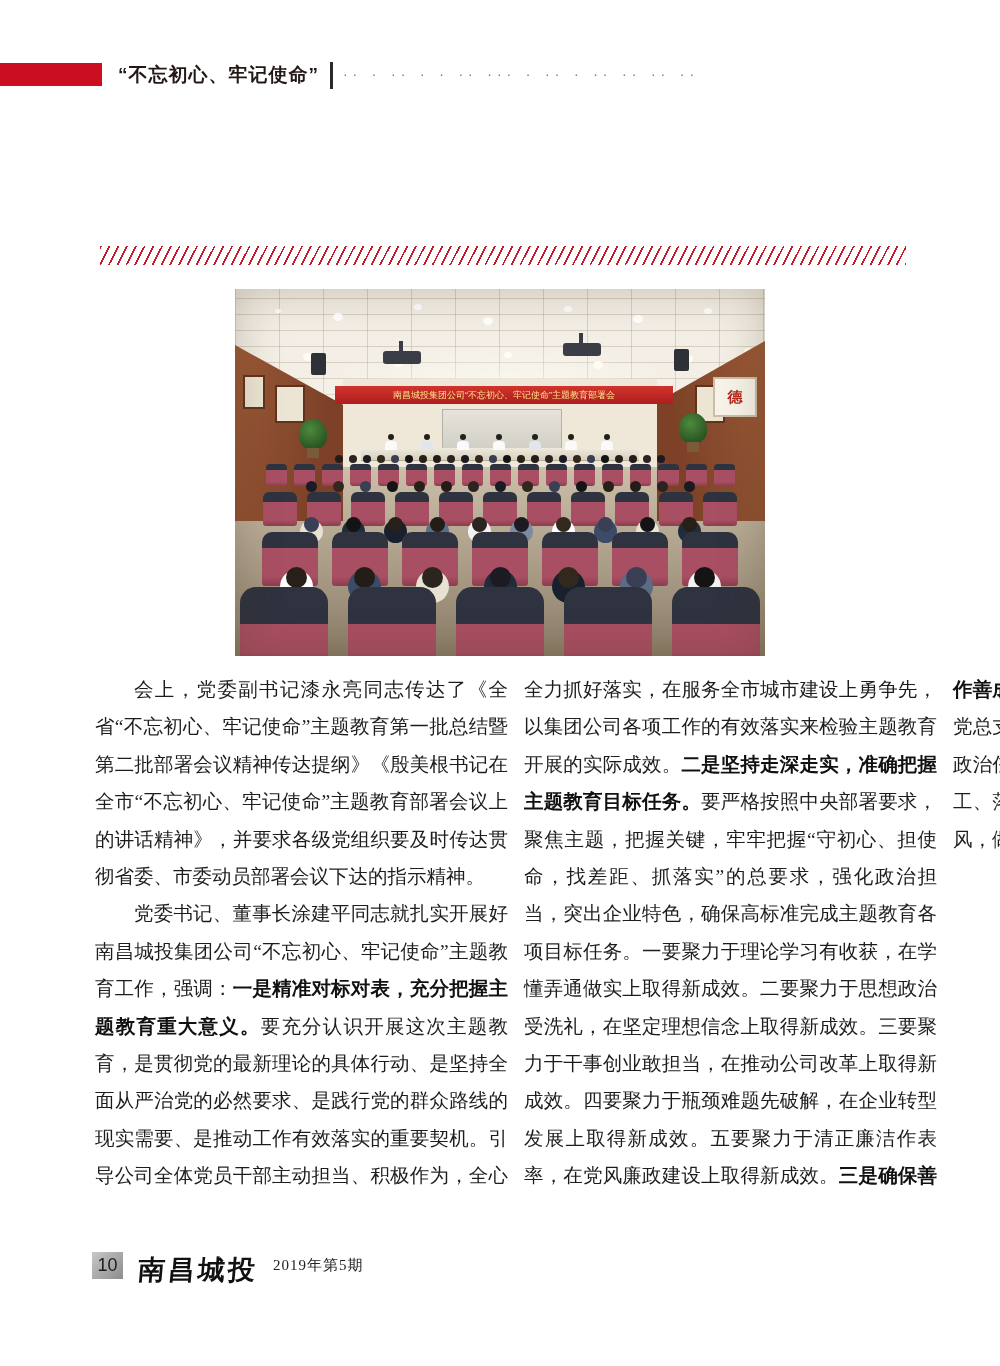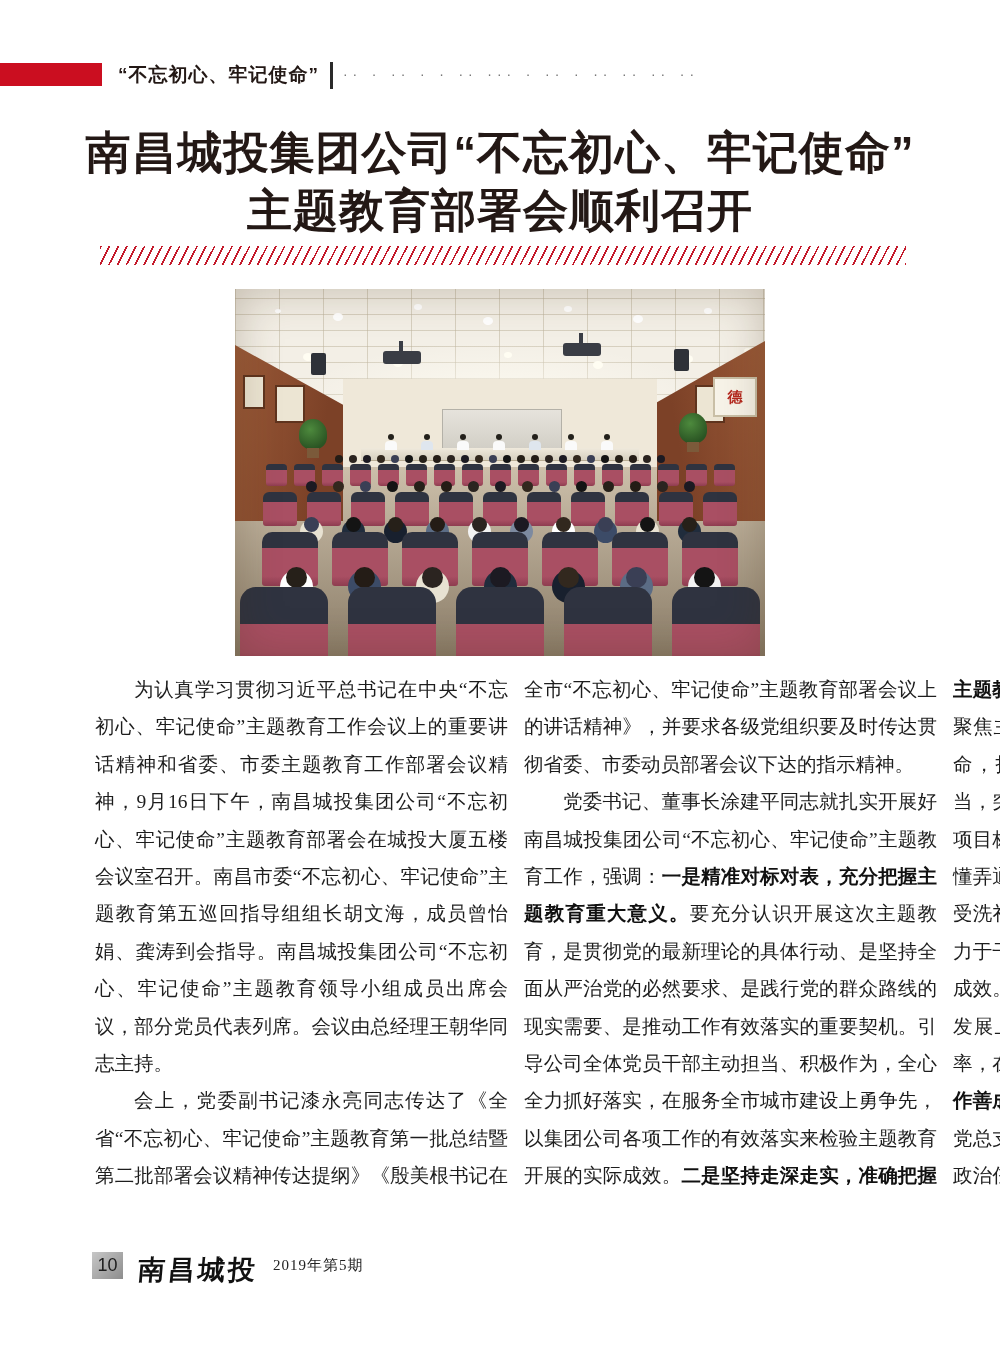--- a/index.html
+++ b/index.html
@@ -101,42 +101,39 @@
 
 <div class="page">
 
   <div class="hdr-block"></div>
   <div class="hdr-row">
     <span class="hdr-topic">“不忘初心、牢记使命”</span>
     <span class="hdr-bar"></span>
     <span class="hdr-dots">·· · ·· · · ·· ··· · ·· · ·· ·· ·· ··</span>
   </div>
 
-  <div class="title">
-    <div>南昌城投集团公司“不忘初心、牢记使命”</div>
-    <div>主题教育部署会顺利召开</div>
-  </div>
 
   <div class="stripes"></div>
 
   <div class="photo">
     <div class="ph-floor"></div>
     <div class="ph-ceiling"></div>
     <div class="ph-lights"></div>
     <div class="ph-projector ph-proj-1"></div>
     <div class="ph-projector ph-proj-2"></div>
     <div class="ph-wall-left"></div>
     <div class="ph-wall-right"></div>
     <div class="ph-frame ph-frame-a"></div>
     <div class="ph-frame ph-frame-b"></div>
     <div class="ph-frame ph-frame-c"></div>
     <div class="ph-speaker ph-spk-l"></div>
     <div class="ph-speaker ph-spk-r"></div>
     <div class="ph-wall-front"></div>
     <div class="ph-plaque">德</div>
+    <div class="ph-banner">南昌城投集团公司“不忘初心、牢记使命”主题教育部署会</div>
     <div class="ph-screen"></div>
     <div class="ph-table"></div>
     <div class="ph-plant ph-plant-l"></div>
     <div class="ph-plant ph-plant-r"></div>
     <div id="ph-audience">
         <div class="ph-row" style="top: 166px; gap: 6px;">
           <div class="ph-ahead" style="width: 8px; height: 8px; background: rgb(36, 28, 22);"></div>
           <div class="ph-ahead" style="width: 8px; height: 8px; background: rgb(43, 36, 32);"></div>
           <div class="ph-ahead" style="width: 8px; height: 8px; background: rgb(28, 26, 34);"></div>
           <div class="ph-ahead" style="width: 8px; height: 8px; background: rgb(50, 40, 30);"></div>
@@ -273,21 +270,20 @@
         <div class="ph-torso"></div>
       </div>
       <div class="ph-person" style="left: 366px; top: 145px;">
         <div class="ph-head"></div>
         <div class="ph-torso"></div>
       </div>
       <div class="ph-vign"></div>
   </div>
 
   <div class="article" id="article-flow">
-      <p><span>为认真学习贯彻习近平总书记在中央“不忘初心、牢记使命”主题教育工作会议上的重要讲话精神和省委、市委主题教育工作部署会议精神，9月16日下午，南昌城投集团公司“不忘初心、牢记使命”主题教育部署会在城投大厦五楼会议室召开。南昌市委“不忘初心、牢记使命”主题教育第五巡回指导组组长胡文海，成员曾怡娟、龚涛到会指导。南昌城投集团公司“不忘初心、牢记使命”主题教育领导小组成员出席会议，部分党员代表列席。会议由总经理王朝华同志主持。</span></p>
       <p><span>会上，党委副书记漆永亮同志传达了《全省“不忘初心、牢记使命”主题教育第一批总结暨第二批部署会议精神传达提纲》《殷美根书记在全市“不忘初心、牢记使命”主题教育部署会议上的讲话精神》，并要求各级党组织要及时传达贯彻省委、市委动员部署会议下达的指示精神。</span></p>
       <p><span>党委书记、董事长涂建平同志就扎实开展好南昌城投集团公司“不忘初心、牢记使命”主题教育工作，强调：</span><span class="bold-hei">一是精准对标对表，充分把握主题教育重大意义。</span><span>要充分认识开展这次主题教育，是贯彻党的最新理论的具体行动、是坚持全面从严治党的必然要求、是践行党的群众路线的现实需要、是推动工作有效落实的重要契机。引导公司全体党员干部主动担当、积极作为，全心全力抓好落实，在服务全市城市建设上勇争先，以集团公司各项工作的有效落实来检验主题教育开展的实际成效。</span><span class="bold-hei">二是坚持走深走实，准确把握主题教育目标任务。</span><span>要严格按照中央部署要求，聚焦主题，把握关键，牢牢把握“守初心、担使命，找差距、抓落实”的总要求，强化政治担当，突出企业特色，确保高标准完成主题教育各项目标任务。一要聚力于理论学习有收获，在学懂弄通做实上取得新成效。二要聚力于思想政治受洗礼，在坚定理想信念上取得新成效。三要聚力于干事创业敢担当，在推动公司改革上取得新成效。四要聚力于瓶颈难题先破解，在企业转型发展上取得新成效。五要聚力于清正廉洁作表率，在党风廉政建设上取得新成效。</span><span class="bold-hei">三是确保善作善成，有序推动主题教育开展。</span><span>公司党委和各党总支、党支部要把开展主题教育作为一项重大政治任务，迅速摆上重要议事日程，压实责任分工、落实重点措施、严实督促指导、务实工作作风，做实宣</span></p>
     </div>
 
   <div class="footer">
     <div class="pg-num">10</div>
     <div class="mag-name">南昌城投</div>
     <div class="issue">2019年第5期</div>
   </div>
 

